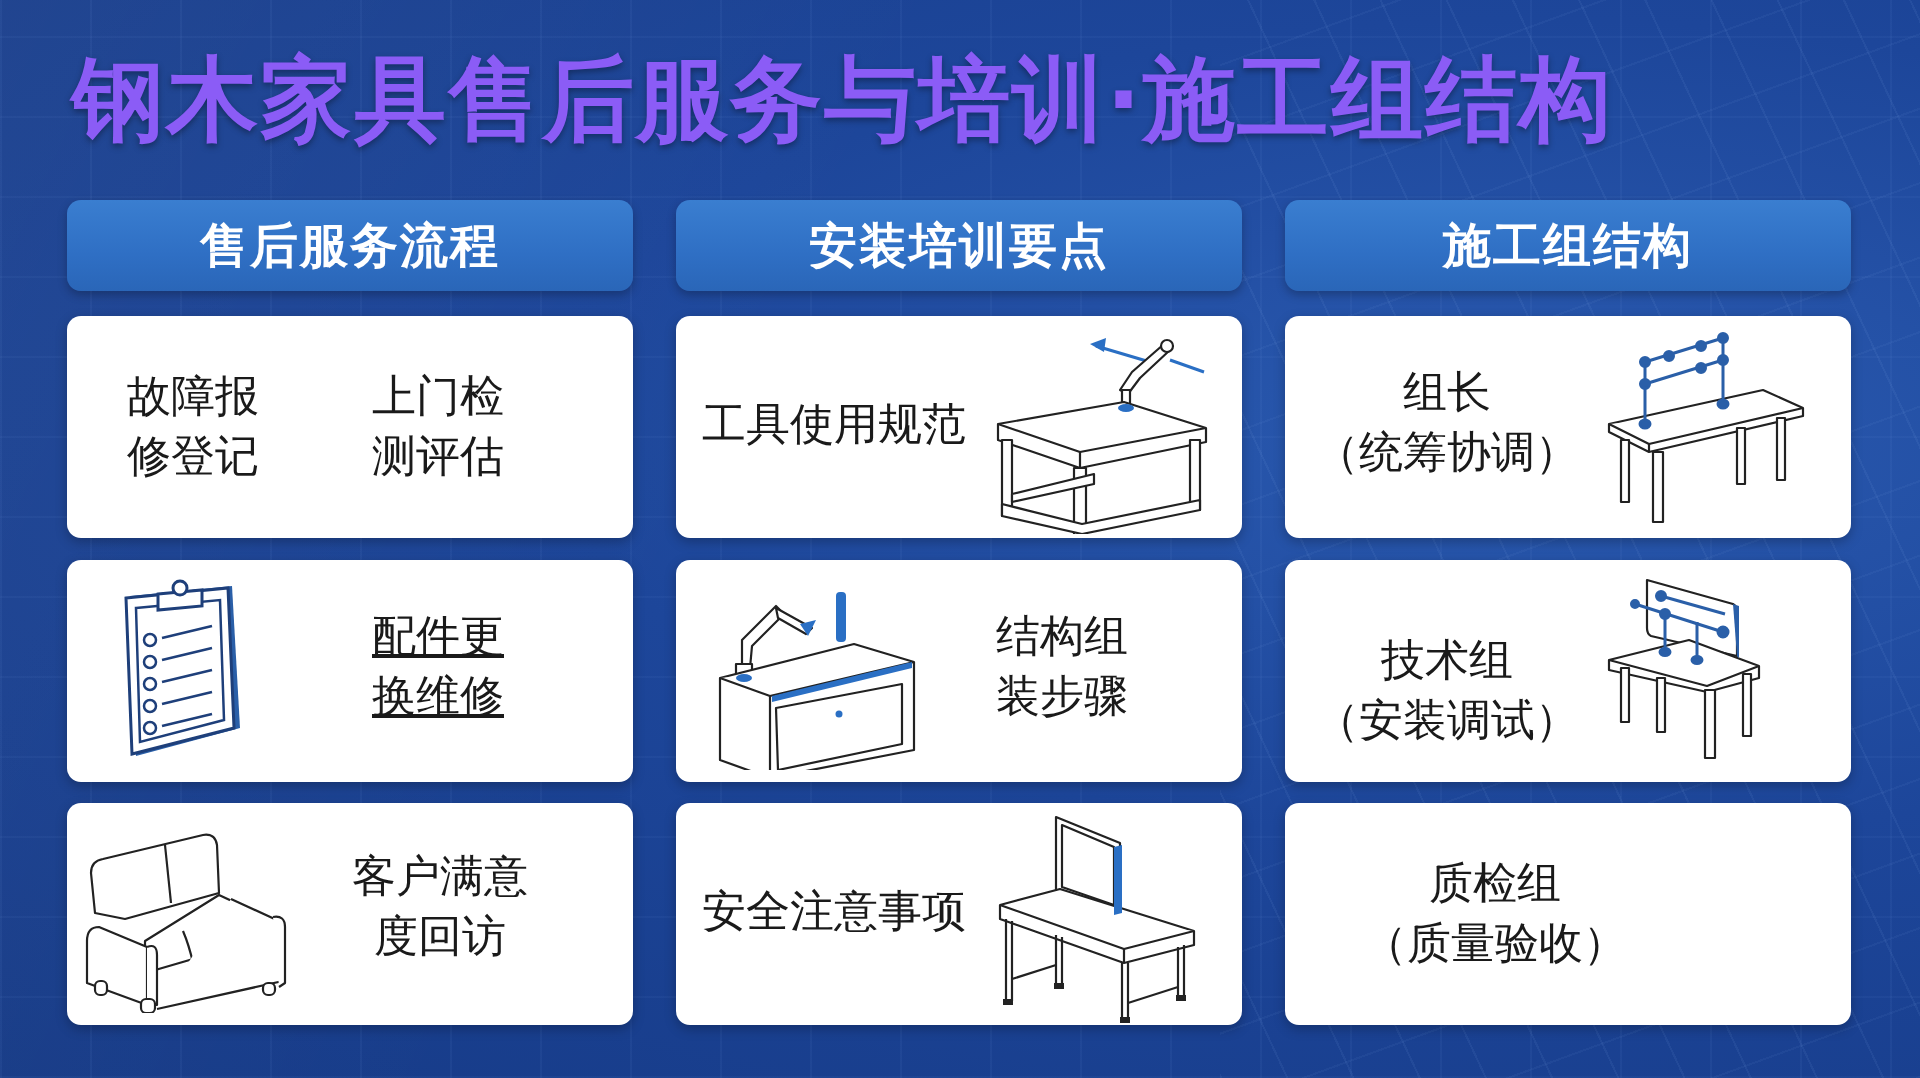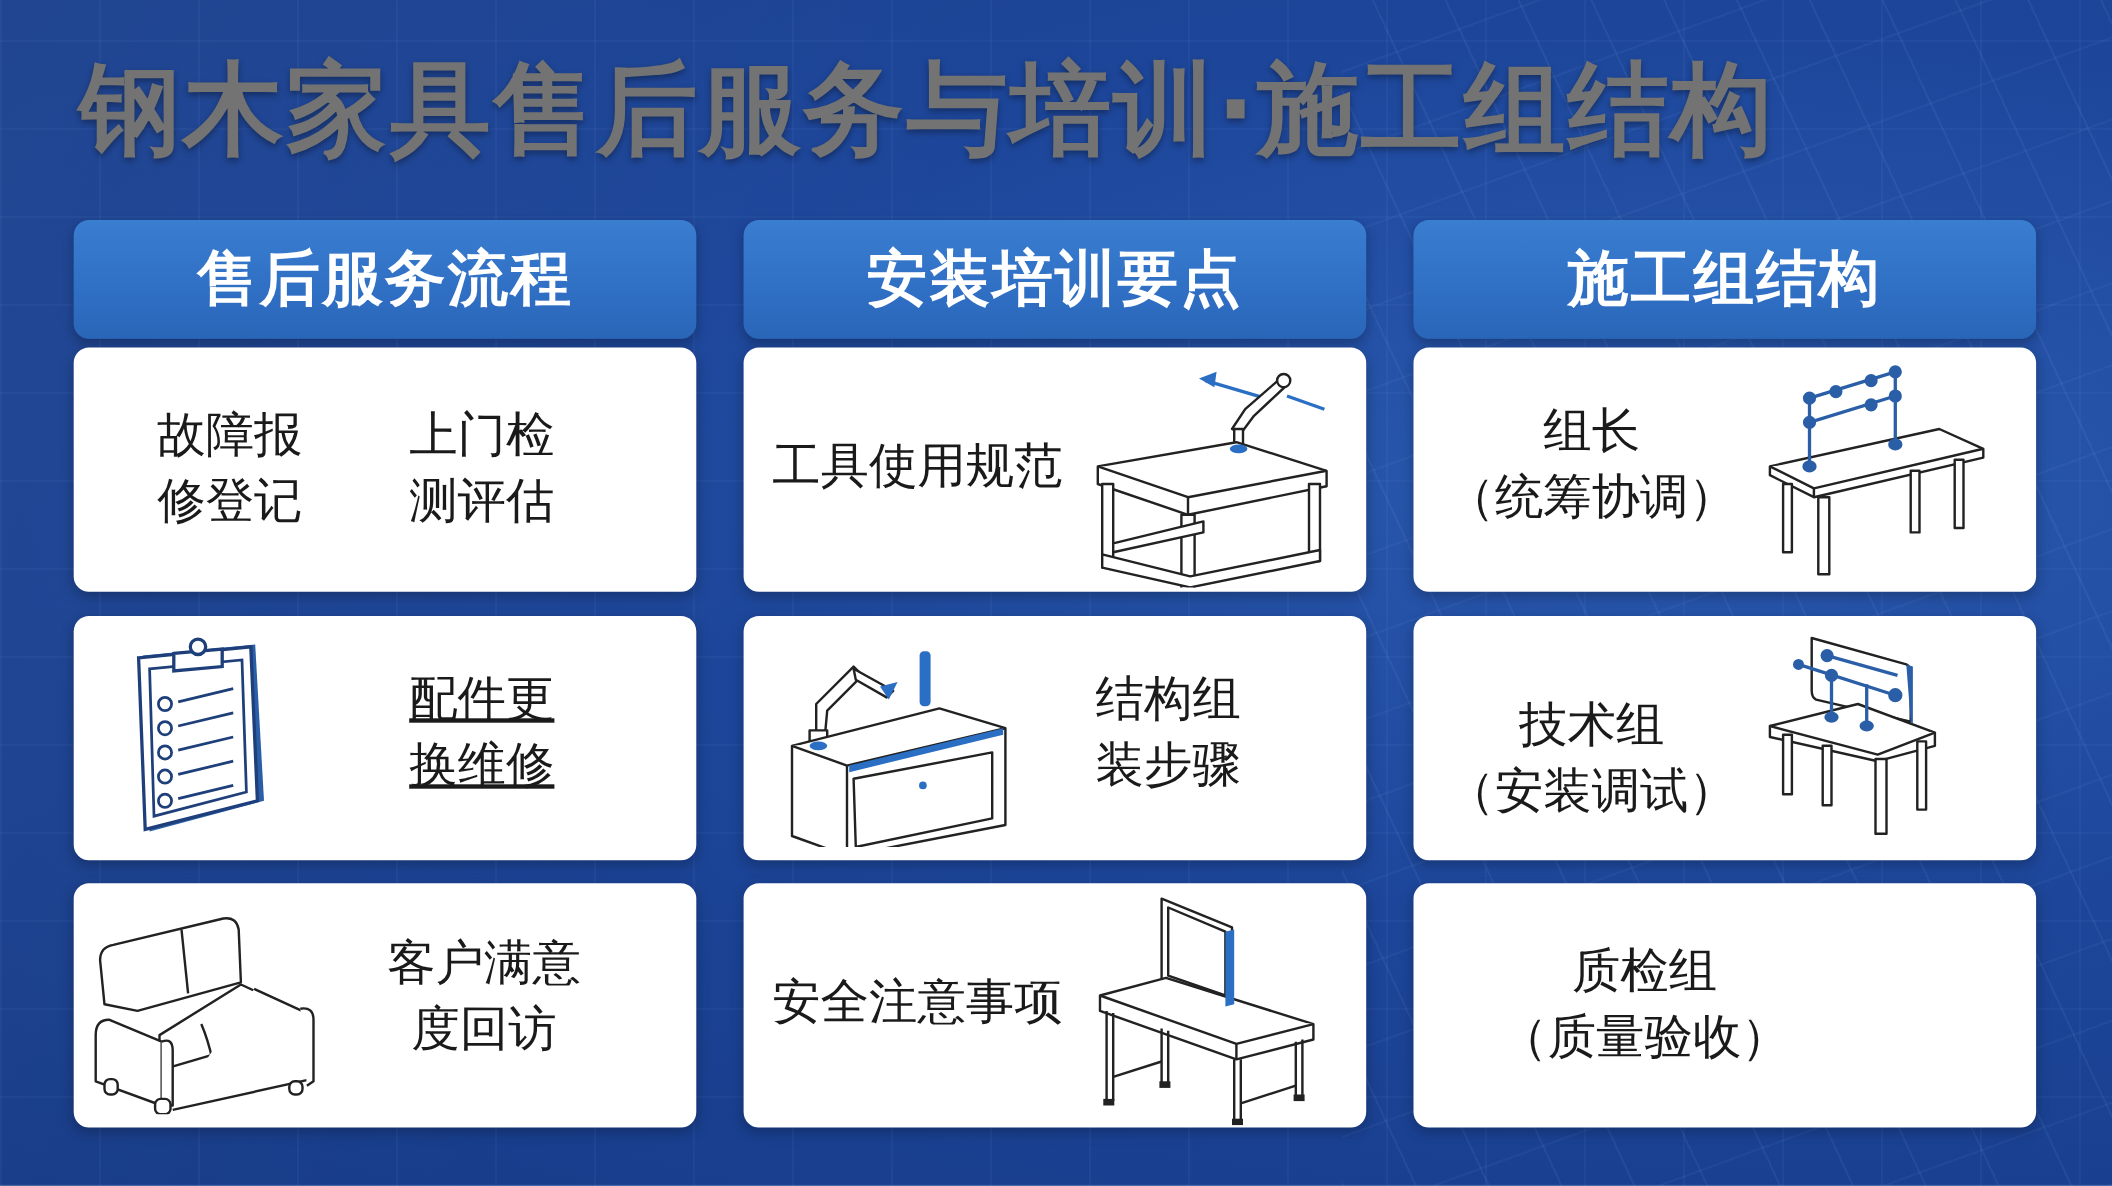--- a/index.html
+++ b/index.html
@@ -15,35 +15,35 @@
     }
     .bg-building {
       position: absolute; right: 0; top: 0; width: 700px; height: 1078px;
       background:
         repeating-linear-gradient(65deg, rgba(140,180,240,0.08) 0 2px, transparent 2px 60px),
         repeating-linear-gradient(-20deg, rgba(140,180,240,0.06) 0 2px, transparent 2px 70px);
       pointer-events: none;
     }
     .title {
       position: absolute; left: 72px; top: 40px;
-      font-size: 92px; font-weight: bold; color: #737373;
+      font-size: 92px; font-weight: bold; color: #8b5cf6;
       letter-spacing: 2px; line-height: 120px;
       text-shadow: 0 3px 6px rgba(0,0,0,0.35);
       white-space: nowrap;
     }
     .col { position: absolute; top: 200px; width: 566px; }
     .col-1 { left: 67px; }
     .col-2 { left: 676px; }
     .col-3 { left: 1285px; }
     .col-header {
-      height: 108px; border-radius: 14px;
+      height: 91px; border-radius: 14px;
       background: linear-gradient(180deg, #3a7ed0 0%, #2f6fc4 60%, #2a66b8 100%);
       box-shadow: 0 4px 10px rgba(0,0,0,0.25);
       display: flex; align-items: center; justify-content: center;
-      color: #ffffff; font-size: 55px; font-weight: bold; letter-spacing: 2px;
+      color: #ffffff; font-size: 48px; font-weight: bold; letter-spacing: 2px;
     }
     .card {
       position: absolute; left: 0; width: 566px; height: 222px;
       background: #ffffff; border-radius: 14px;
       box-shadow: 0 4px 12px rgba(0,0,0,0.25);
       overflow: hidden;
     }
     .row-1 { top: 116px; }
     .row-2 { top: 360px; }
     .row-3 { top: 603px; }
@@ -58,21 +58,21 @@
 <body>
 
 <div class="bg-building"></div>
 
 <div class="title">钢木家具售后服务与培训·施工组结构</div>
 
 <div class="col col-1">
   <div class="col-header">售后服务流程</div>
 
   <div class="card row-1">
-    <div class="txt" style="left:60px;top:50px;margin-left:16px;">故障报
+    <div class="txt" style="left:60px;top:50px;">故障报
 修登记</div>
     <div class="txt" style="left:305px;top:50px;">上门检
 测评估</div>
   </div>
 
   <div class="card row-2">
     <div class="icon" style="left:55px;top:18px;">
       <svg width="130" height="190" viewBox="0 0 130 190">
         <path d="M8 18 L110 8 L118 150 L14 178 Z" fill="#2a5fa8"></path>
         <path d="M4 20 L106 10 L112 150 L10 176 Z" fill="#ffffff" stroke="#1e3f7a" stroke-width="3"></path>

